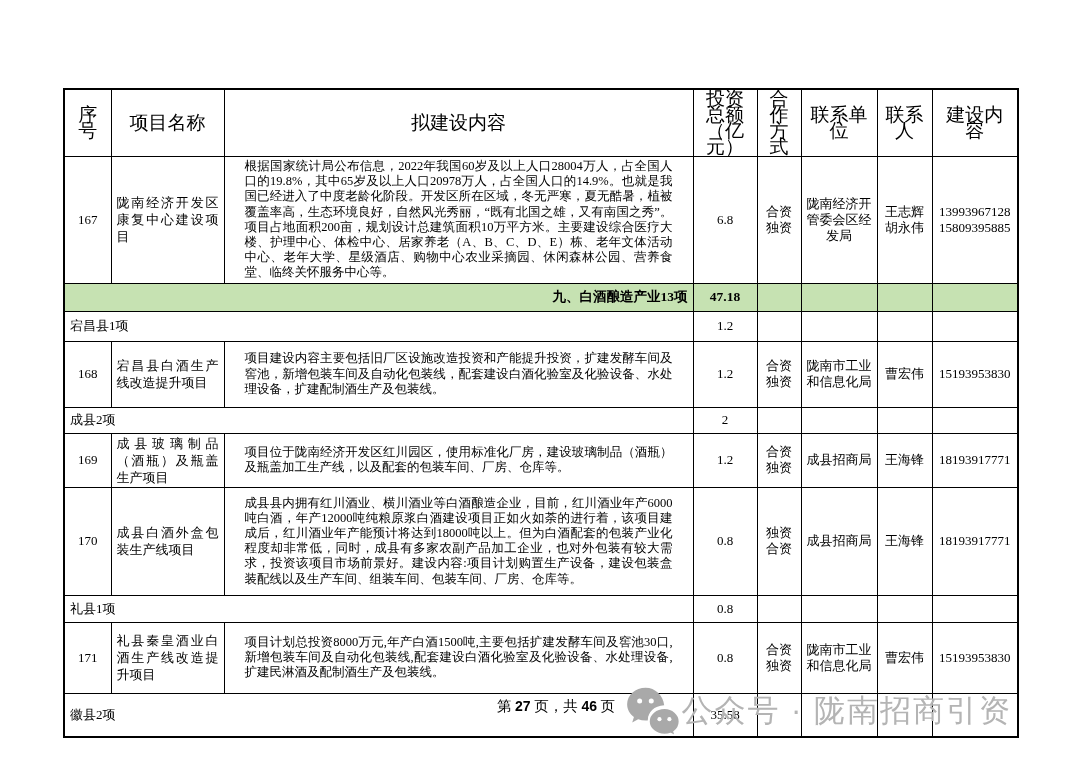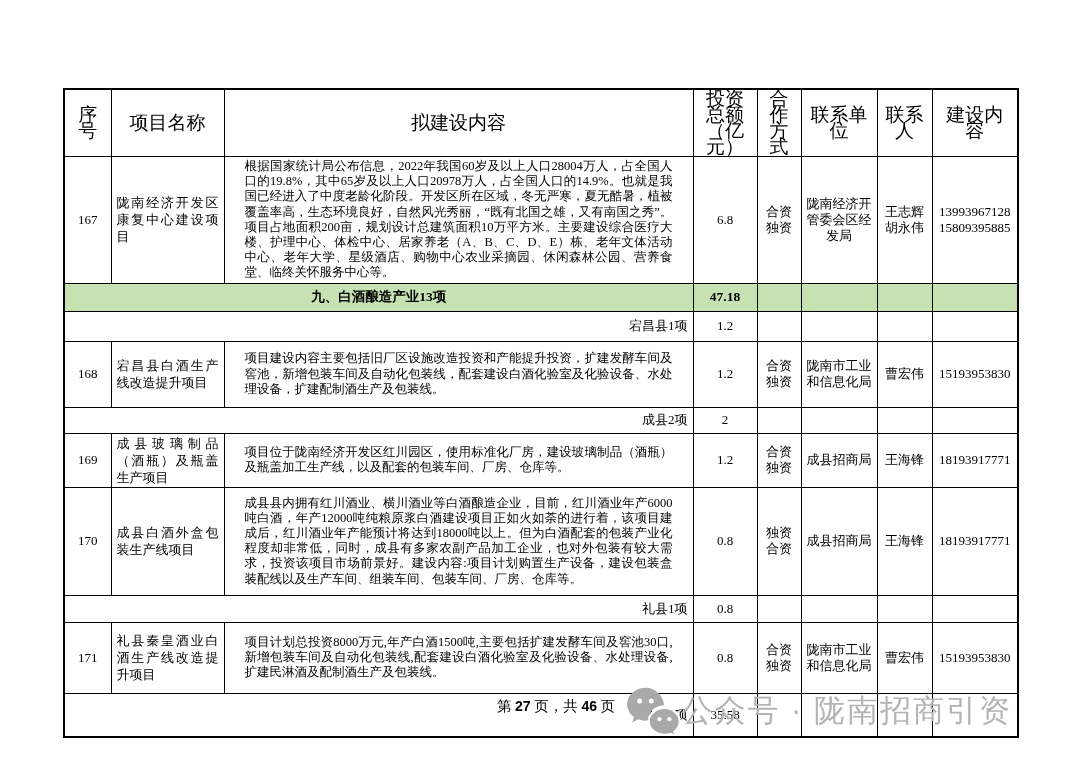--- a/index.html
+++ b/index.html
@@ -25,22 +25,22 @@
   }
   .proj th { height:49px; font-size:19px; }
   .c  { text-align:center; }
   .j  { text-align:justify; }
   .pre { white-space:pre-line; }
   td.content { font-size:12.5px; line-height:15.2px; padding:2px 20px; }
   td.pname   { font-size:13px;  line-height:17px; }
   tr.section-row td {
     background:#c6e2b2; font-weight:bold; font-size:13.5px;
   }
-  tr.section-row td.label { text-align:center; }
-  tr.subtotal-row td.label { text-align:right; padding-left:5px; font-size:13px; }
+  tr.section-row td.label { text-align:right; }
+  tr.subtotal-row td.label { text-align:left; padding-left:5px; font-size:13px; }
 
   .footer-page {
     position:absolute; top:697px; left:16px; width:1080px;
     text-align:center; font-size:14.5px; color:#000;
   }
   .footer-page b { font-family:"Liberation Sans",sans-serif; font-size:14px; }
 
   .watermark {
     position:absolute; top:686px; right:68px;
     display:flex; align-items:center; 

